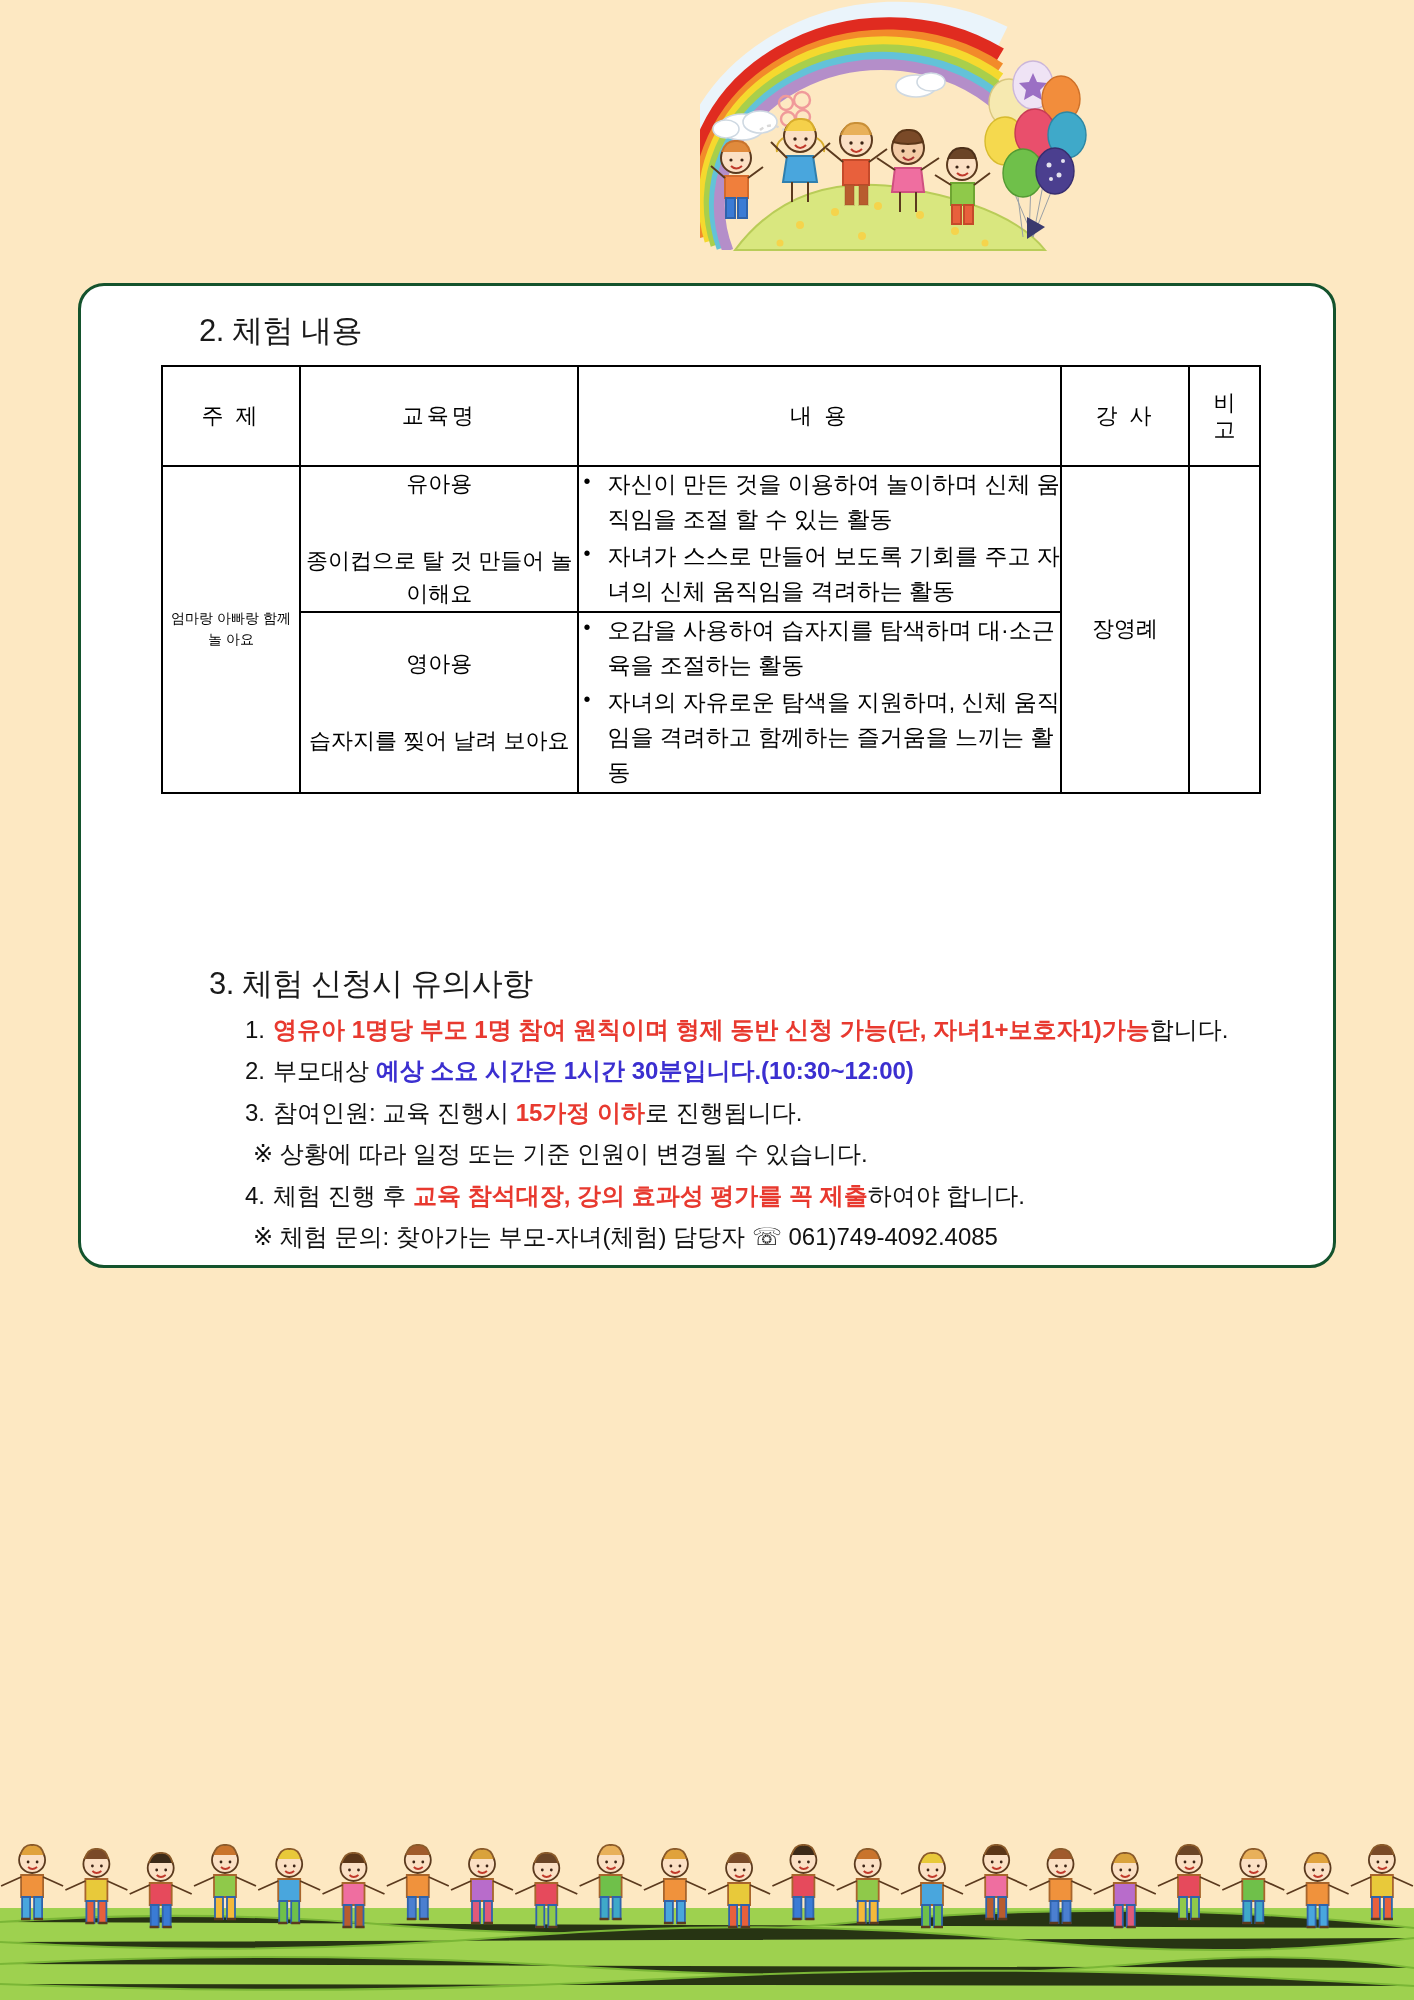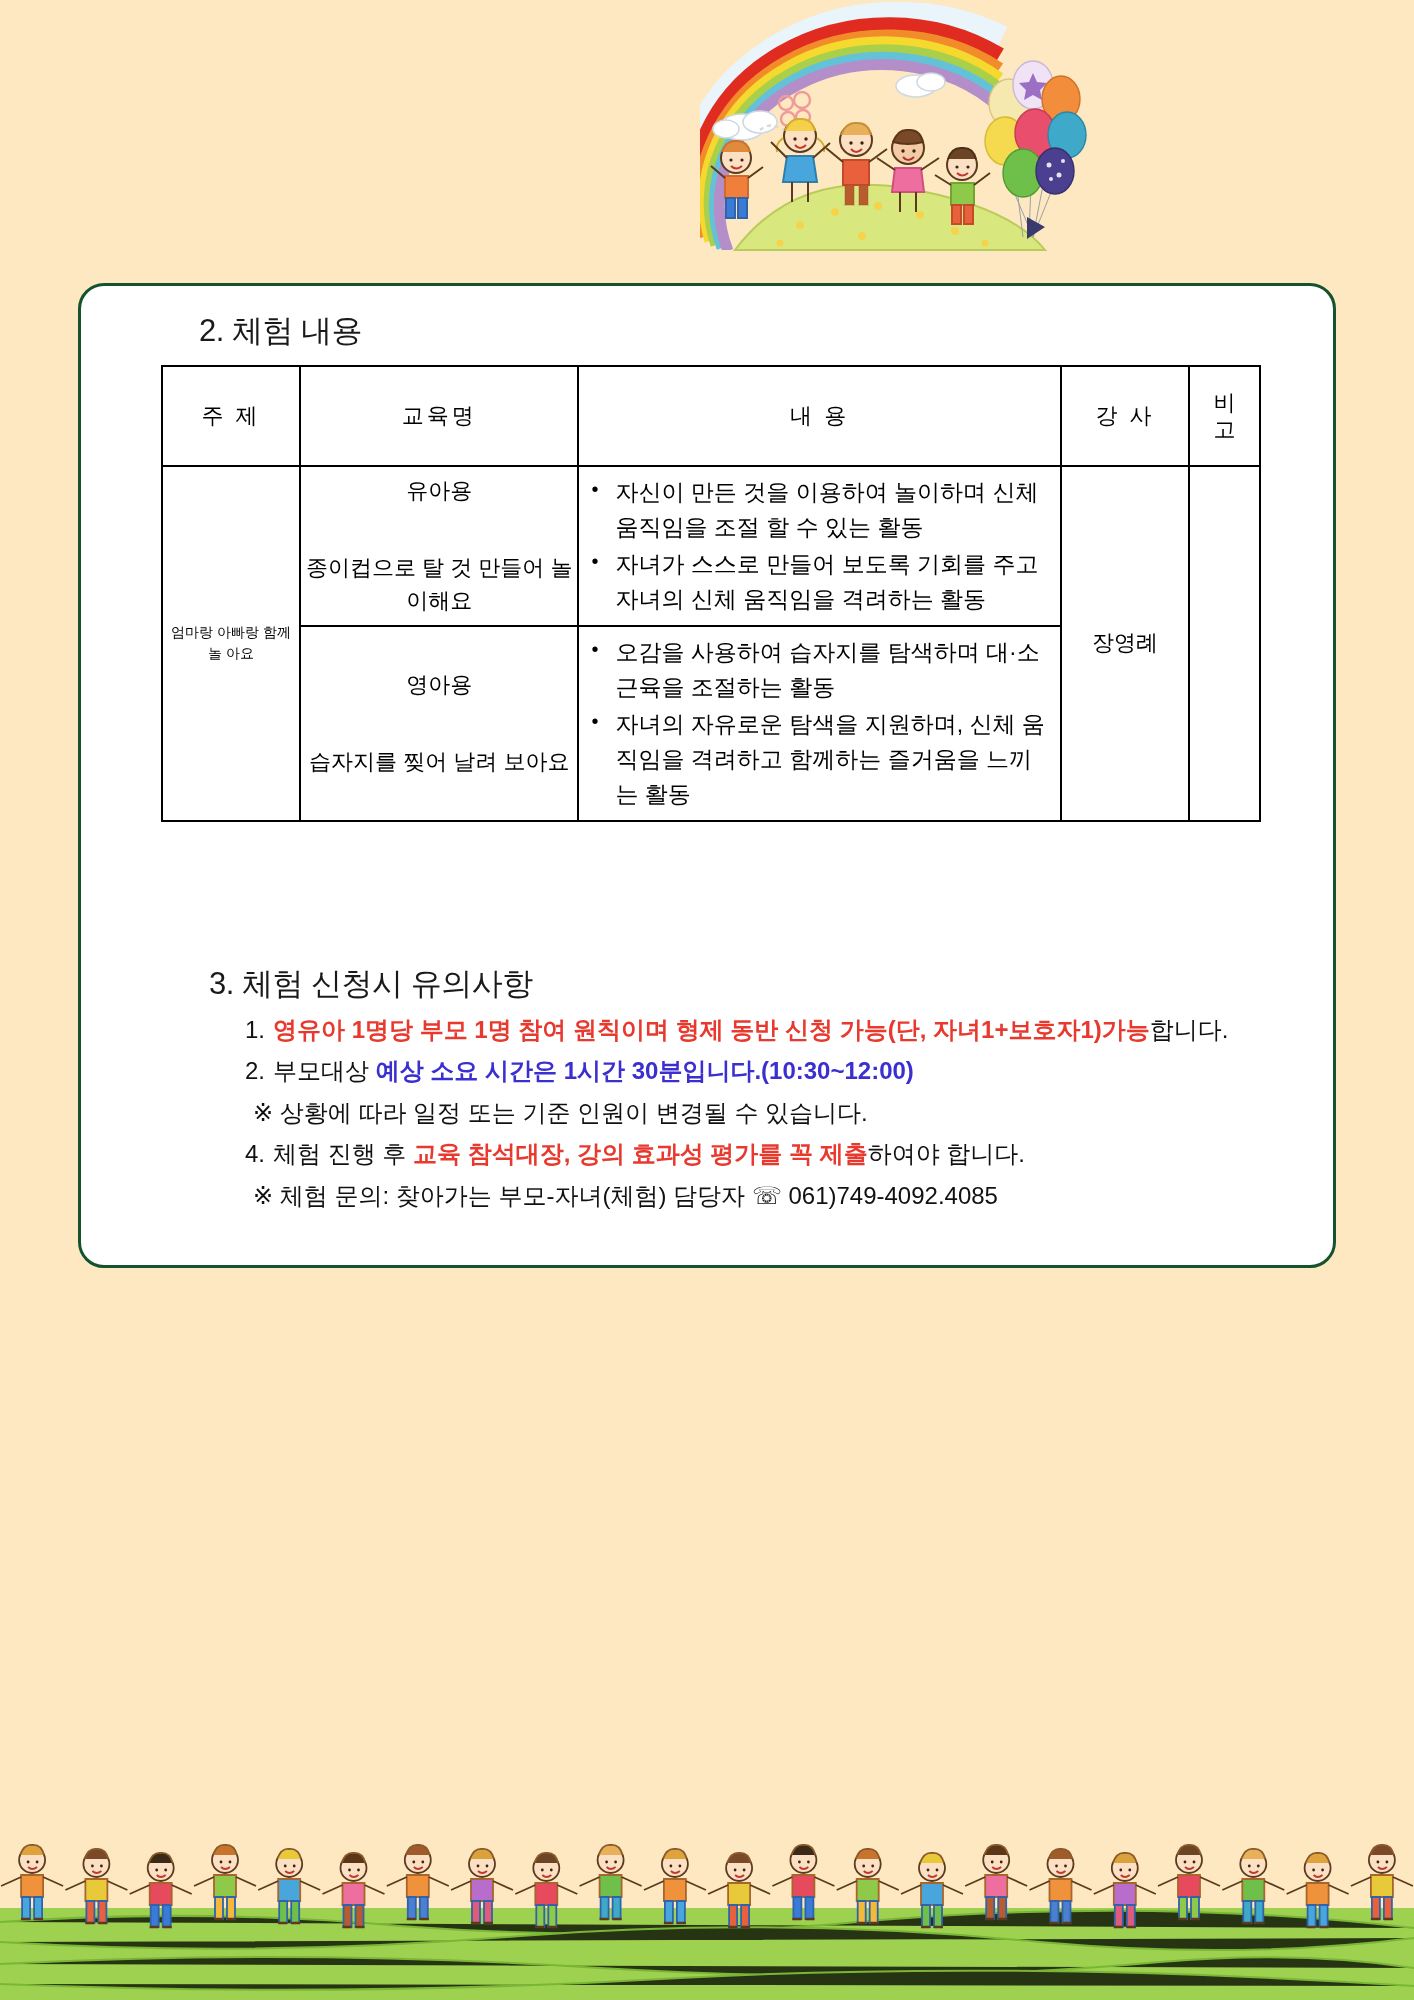--- a/index.html
+++ b/index.html
@@ -101,21 +101,21 @@
   .c-name .name-sub { display: block; }
   .c-content {
     width: 395px;
     font-size: 23px;
     line-height: 1.52;
     padding: 14px 18px 14px 22px;
   }
   .c-teacher { width: 105px; text-align: center; font-size: 22px; font-family: Liberation Serif, serif; }
   .c-note { width: 58px; }
 
-  ul.bullets { margin: 8px; padding: 0 0 0 24px; list-style: none; }
+  ul.bullets { margin: 0; padding: 0 0 0 24px; list-style: none; }
   ul.bullets li {
     position: relative;
     padding-left: 4px;
     margin-bottom: 2px;
     text-indent: 0;
   }
   ul.bullets li::before {
     content: "•";
     position: absolute;
     left: -20px;
@@ -339,20 +339,21 @@
         </td>
       </tr>
     </tbody>
   </table>
 
   <div class="section-title" id="sec3-title">3. 체험 신청시 유의사항</div>
 
   <div class="notices" id="notices">
       <div class="row"><span class="num">1.</span><span class="hl-red">영유아 1명당 부모 1명 참여 원칙이며 형제 동반 신청 가능(단, 자녀1+보호자1)가능</span><span>합니다.</span></div>
       <div class="row"><span class="num">2.</span><span>부모대상 </span><span class="hl-blue">예상 소요 시간은 1시간 30분입니다.(10:30~12:00)</span></div>
+      <div class="row"><span class="num">3.</span><span>참여인원: 교육 진행시 </span><span class="hl-red">15가정 이하</span><span>로 진행됩니다.</span></div>
       <div class="row sub"><span>※ 상황에 따라 일정 또는 기준 인원이 변경될 수 있습니다.</span></div>
       <div class="row"><span class="num">4.</span><span>체험 진행 후 </span><span class="hl-red">교육 참석대장, 강의 효과성 평가를 꼭 제출</span><span>하여야 합니다.</span></div>
       <div class="row sub"><span>※ 체험 문의: 찾아가는 부모-자녀(체험) 담당자 ☏ 061)749-4092.4085</span></div>
     </div>
 
 </div>
 
 <svg class="bottom-band" viewBox="0 0 1414 260" xmlns="http://www.w3.org/2000/svg">
   <rect x="0" y="0" width="1414" height="260" fill="#fde8c2"></rect>
   <g>

